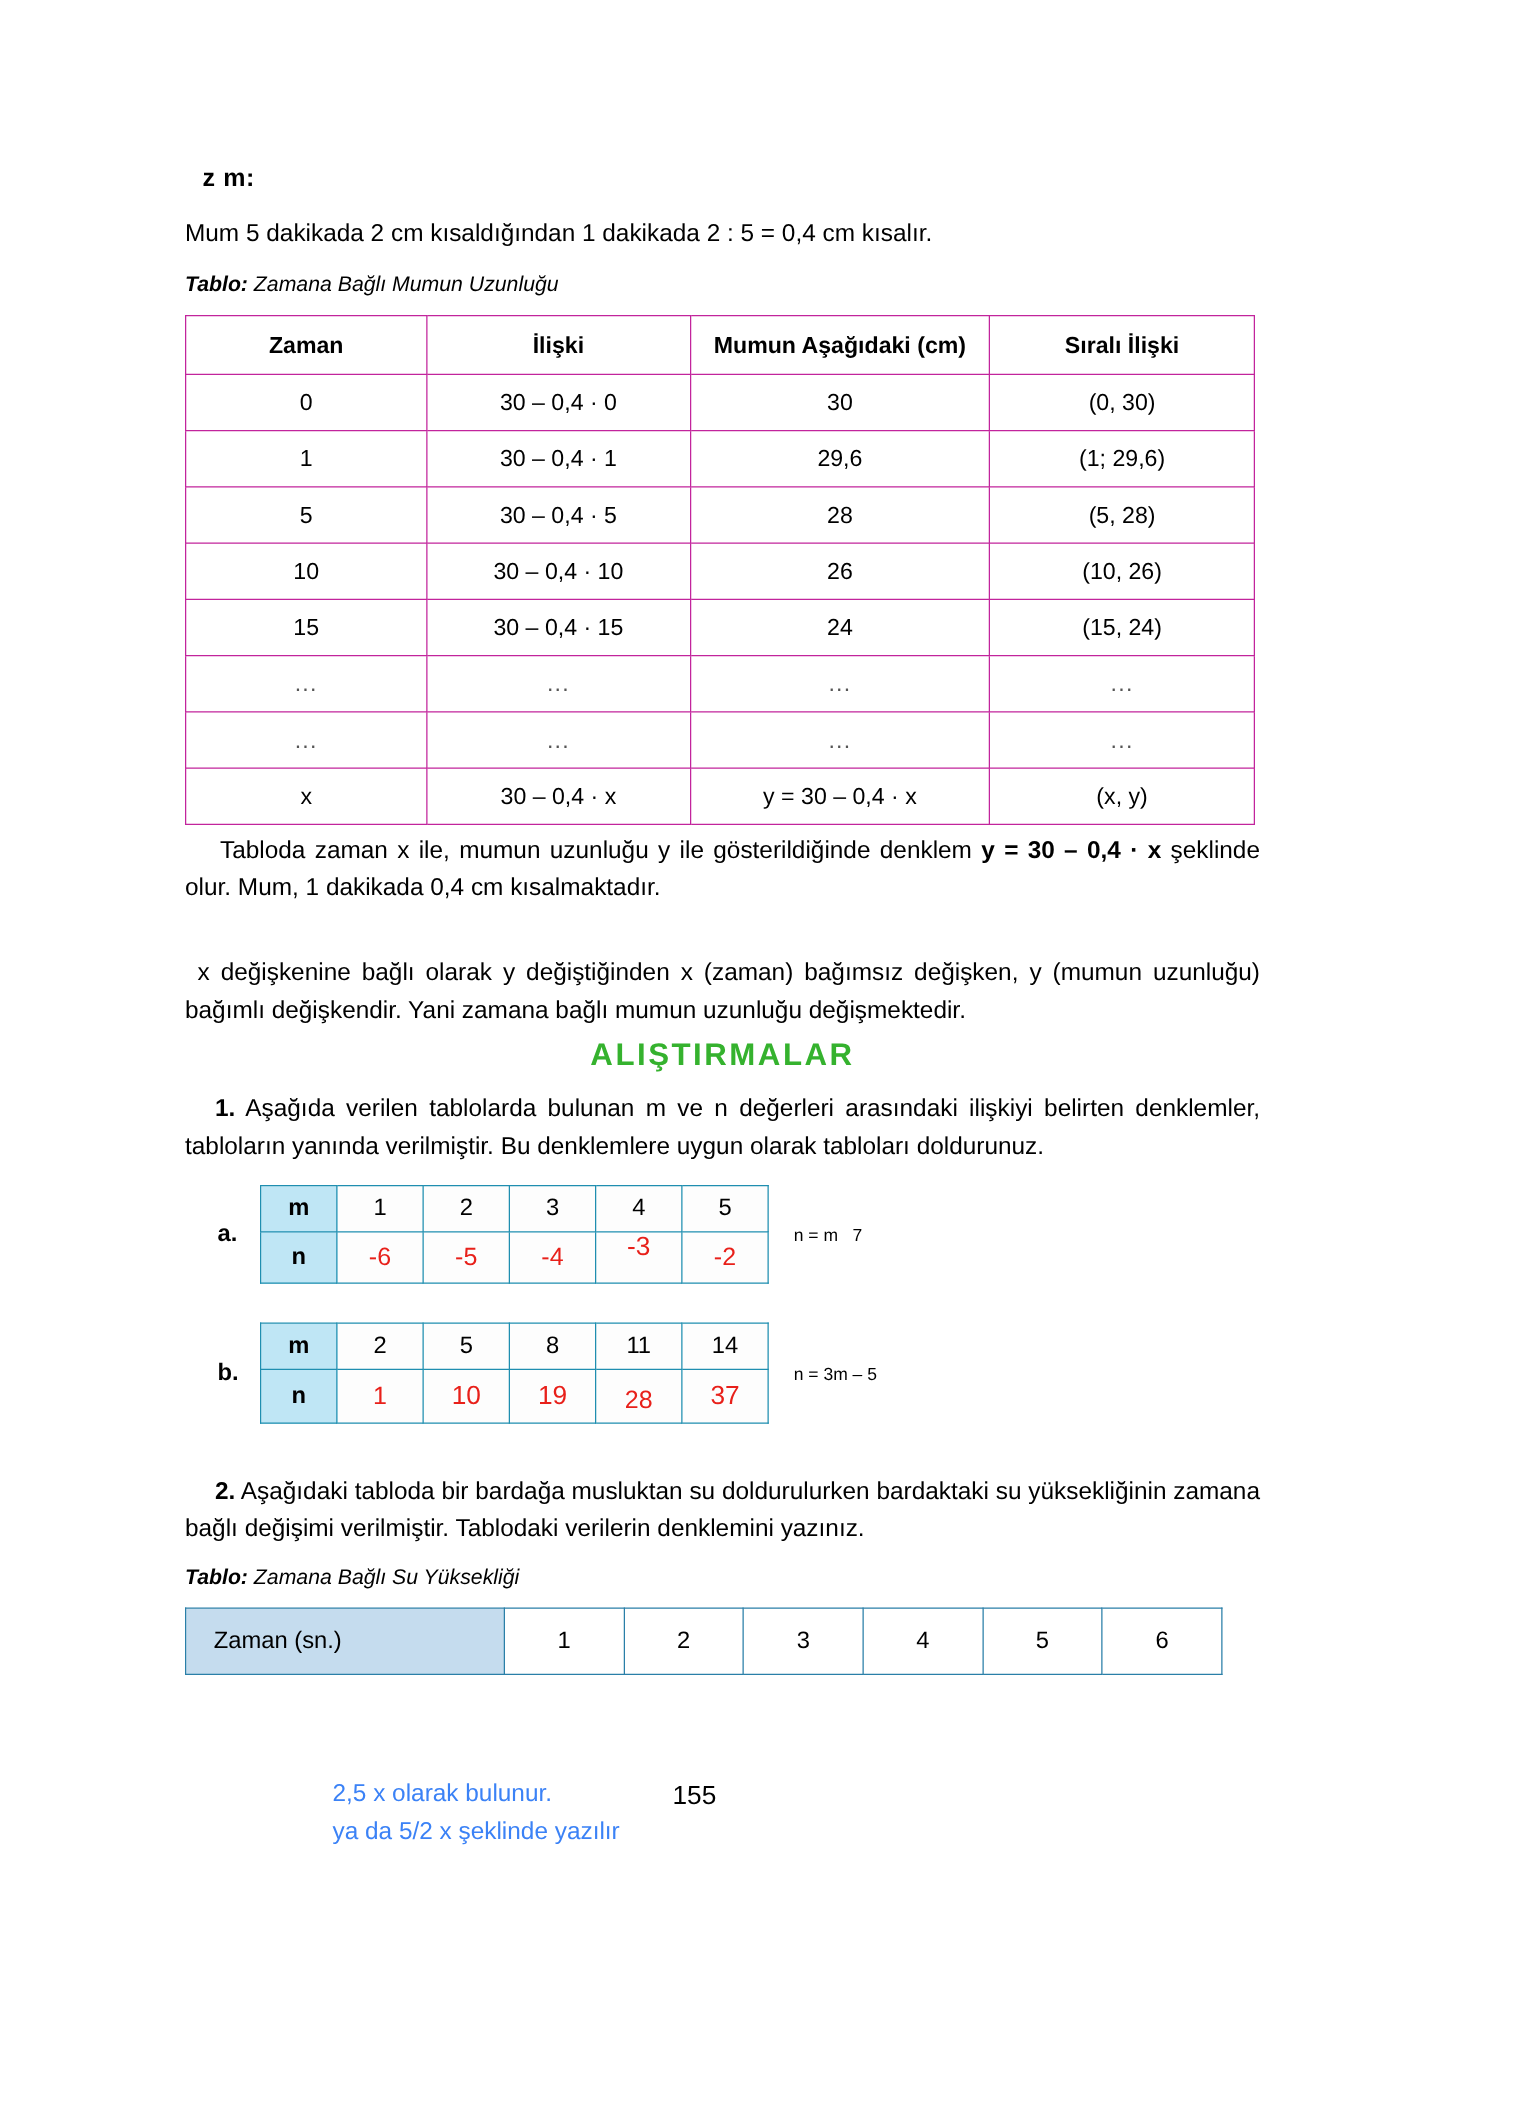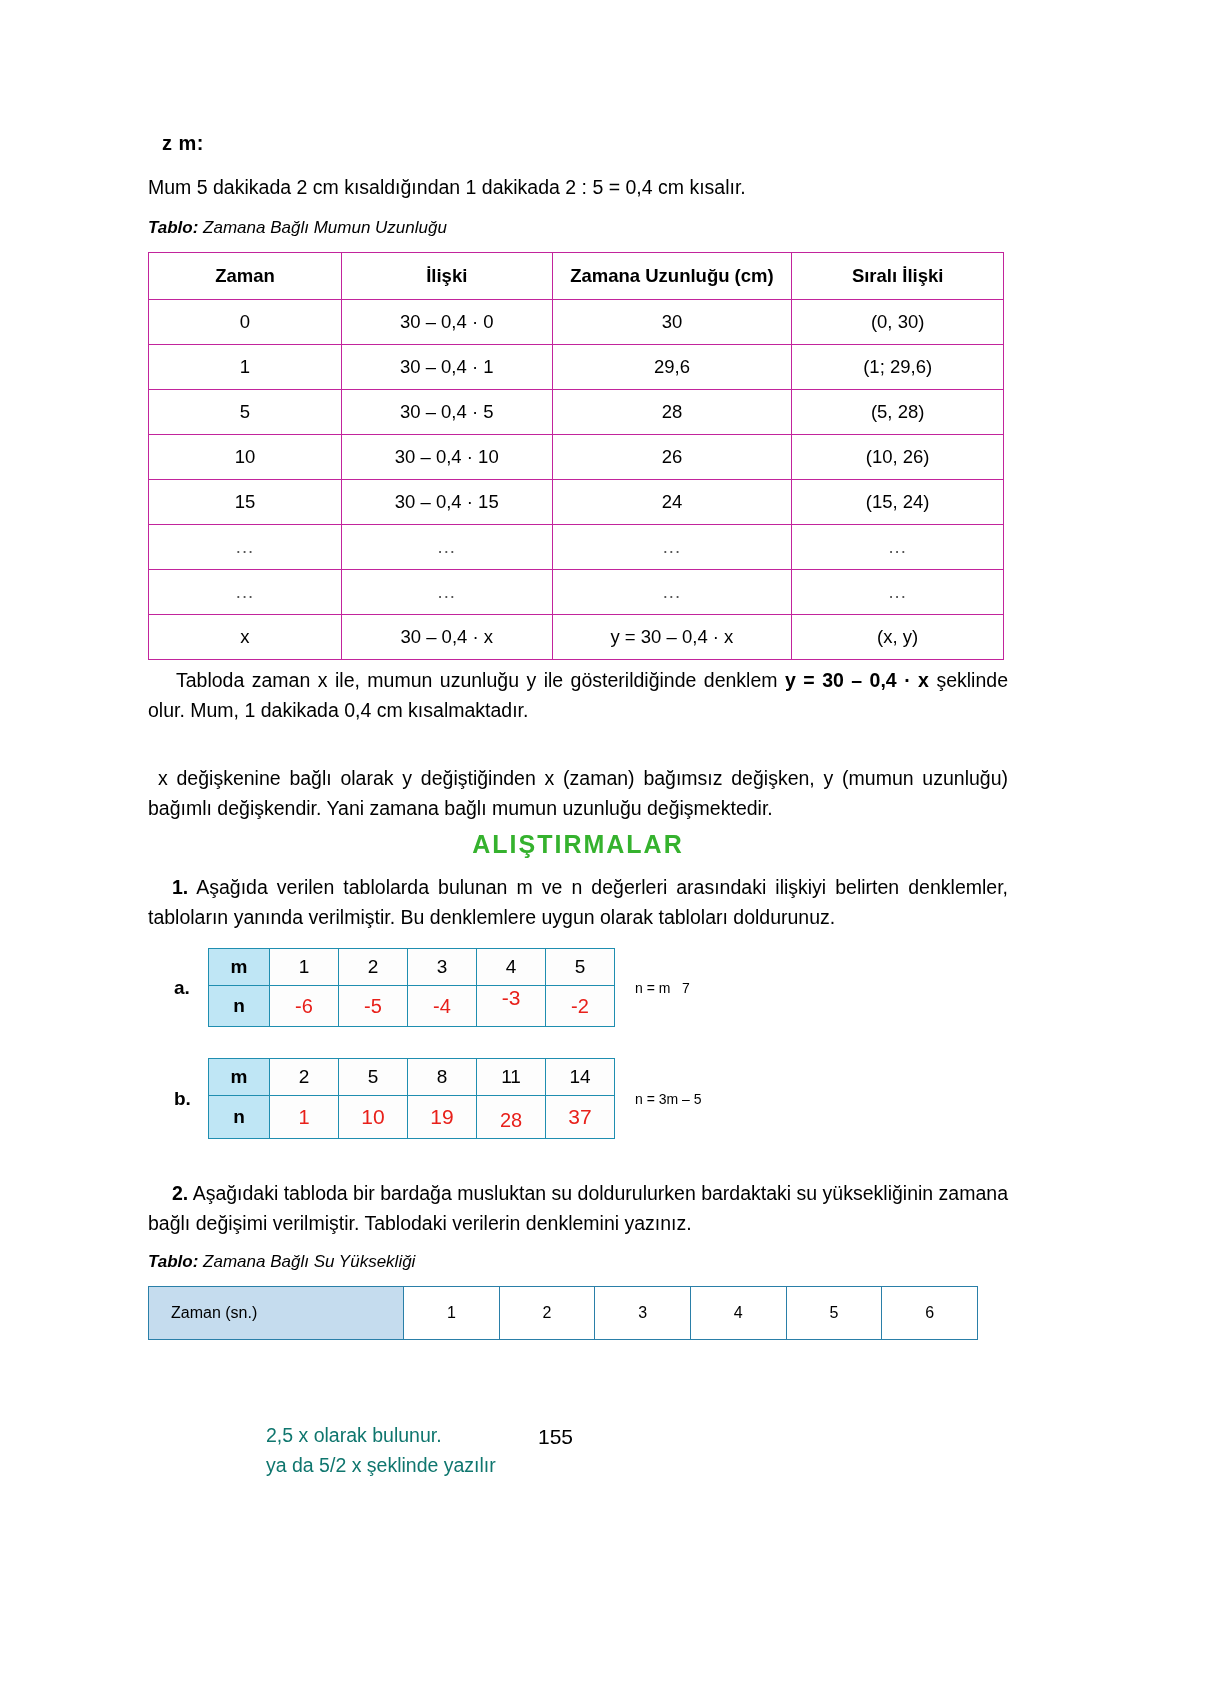--- a/index.html
+++ b/index.html
@@ -151,21 +151,21 @@
     white-space: pre;
   }
 
   
   table.blue-wide {
     position: absolute;
     top: 1286px;
     left: 0;
     width: 830px;
     border-collapse: collapse;
-    font-size: 16px;
+    font-size: 19px;
   }
   table.blue-wide td {
     border: 1.5px solid #2a7fa8;
     text-align: center;
     height: 52px;
     padding: 0;
   }
   table.blue-wide td.lbl {
     background: #c5dcee;
     text-align: left;
@@ -177,21 +177,21 @@
   .page-number {
     position: absolute;
     top: 1425px;
     left: 390px;
     font-size: 21px;
   }
   .hand-note {
     position: absolute;
     top: 1420px;
     left: 118px;
-    color: #0f766e;
+    color: #3b82f6;
     font-size: 19.5px;
     line-height: 1.55;
   }
 </style>
 </head>
 <body>
 
 <div class="page">
   <div class="content">
 
@@ -199,21 +199,21 @@
 
     <div class="para p-intro">Mum 5 dakikada 2 cm kısaldığından 1 dakikada 2 : 5 = 0,4 cm kısalır.</div>
 
     <div class="tablo-caption cap1"><b>Tablo:</b><span> Zamana Bağlı Mumun Uzunluğu</span></div>
 
     <table class="magenta">
       <thead>
         <tr>
           <th class="c1">Zaman</th>
           <th class="c2">İlişki</th>
-          <th class="c3">Zamana Uzunluğu (cm)</th>
+          <th class="c3">Mumun Aşağıdaki (cm)</th>
           <th class="c4">Sıralı İlişki</th>
         </tr>
       </thead>
       <tbody>
         <tr>
           <td class="c1">0</td>
           <td class="c2">30 – 0,4 · 0</td>
           <td class="c3">30</td>
           <td class="c4">(0, 30)</td>
         </tr>

